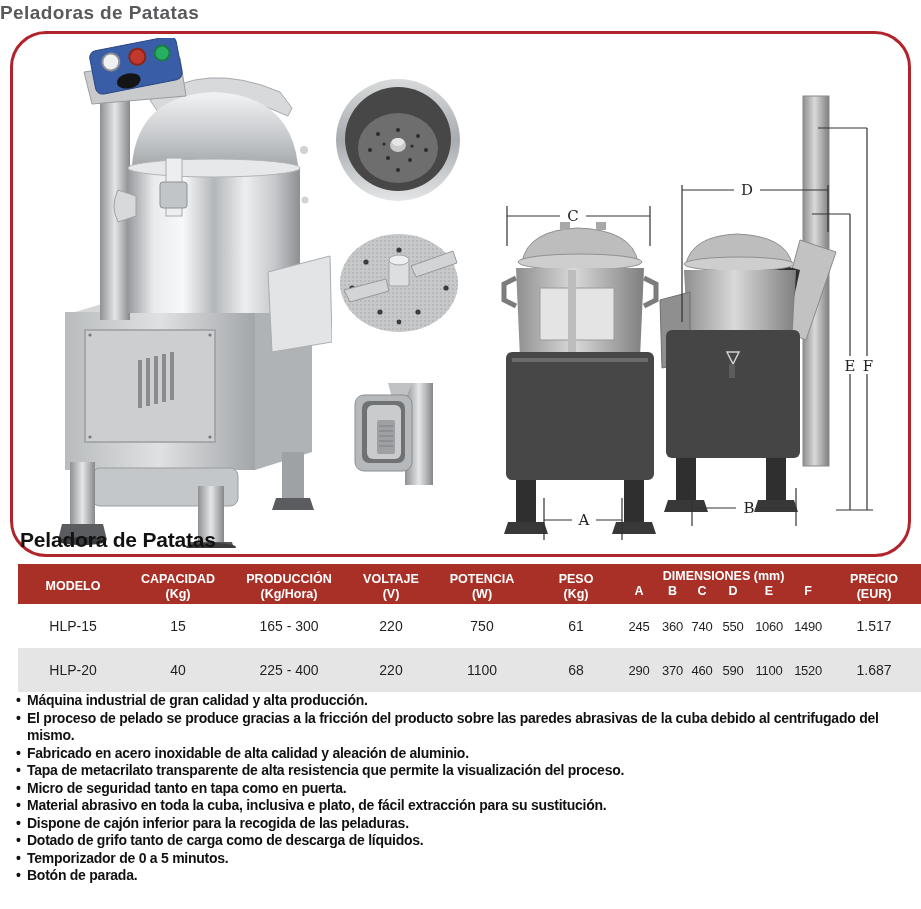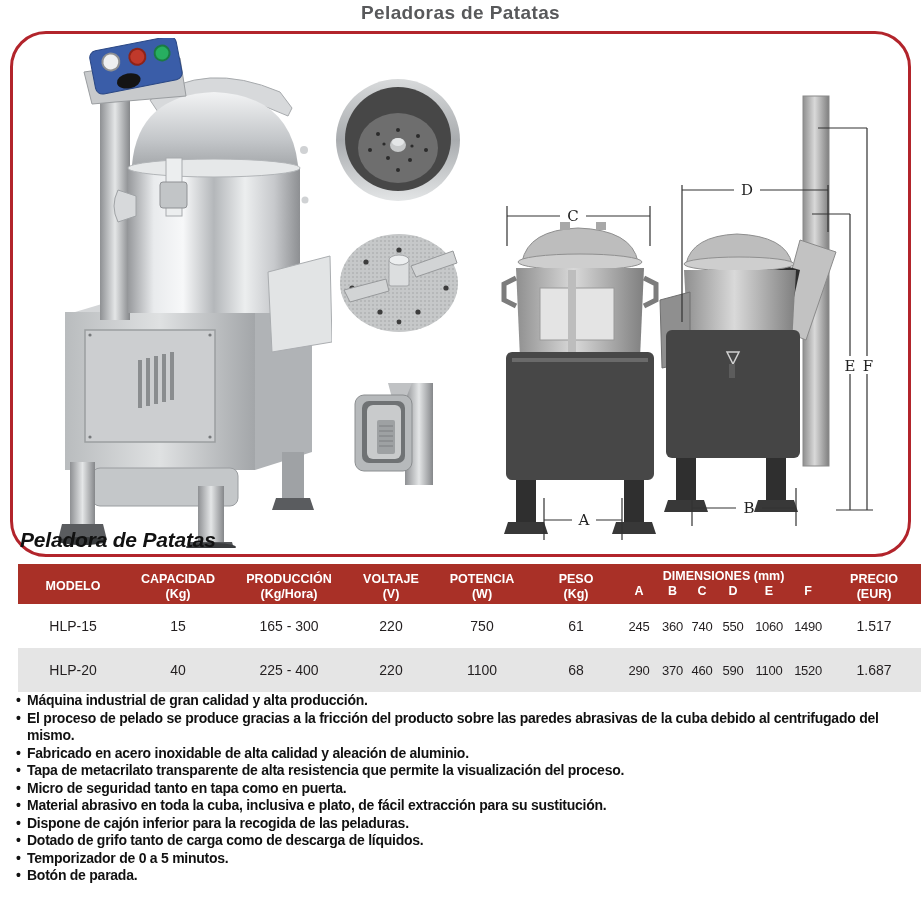--- a/index.html
+++ b/index.html
@@ -2,39 +2,39 @@
 <html><head>
 <meta charset="utf-8">
 <style>
   html,body{margin:0;padding:0;}
   body{
     width:921px;height:909px;position:relative;overflow:hidden;
     background:#ffffff;font-family:"Liberation Sans",sans-serif;color:#231f20;
   }
   
   .page-title{
-    position:absolute;top:2px;left:0;width:921px;text-align:center;
+    position:absolute;top:2px;left:0;width:921px;text-align:left;
     font-size:19px;font-weight:bold;color:#58595b;letter-spacing:.4px;
   }
   
   .product-box{
     position:absolute;left:10px;top:31px;width:895px;height:520px;
     border:3px solid #b2242b;border-radius:36px;background:#fff;
   }
   .product-box svg{position:absolute;display:block;}
   .svg-main-photo{left:29px;top:4px;}
   .svg-drum{left:320px;top:42px;}
   .svg-disc{left:323px;top:196px;}
   .svg-tap{left:337px;top:349px;}
   .svg-drawings{left:457px;top:51px;}
   .dim-text{font-family:"DejaVu Serif","Liberation Serif",serif;font-size:15px;fill:#222;}
   
   .section-title{
     position:absolute;left:20px;top:528px;font-size:21px;font-weight:bold;
-    font-style:italic;color:#111;letter-spacing:-.2px;
+    color:#111;letter-spacing:-.2px;
   }
   
   .spec-table{
     position:absolute;left:18px;top:564px;width:903px;border-collapse:collapse;
     table-layout:fixed;
   }
   .spec-table th,.spec-table td{padding:0;text-align:center;vertical-align:middle;border:0;}
   .spec-table thead th{
     background:#a93027;color:#ffffff;font-weight:bold;font-size:12.5px;line-height:1.2;
   }

